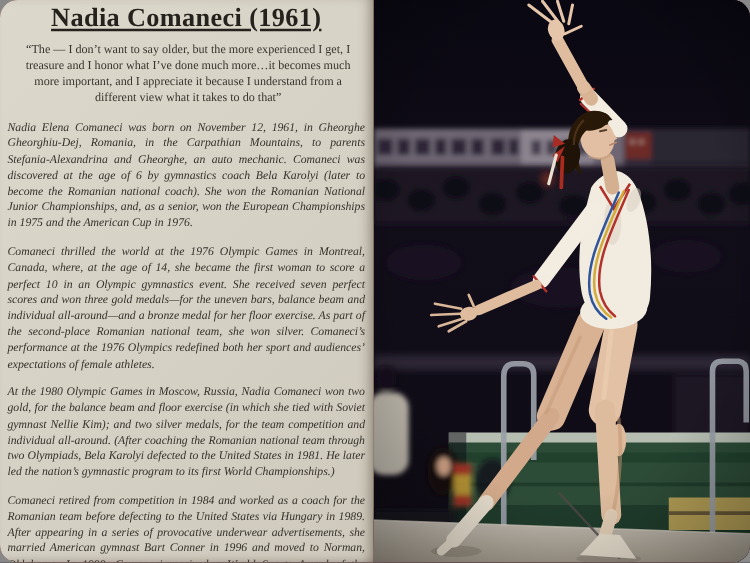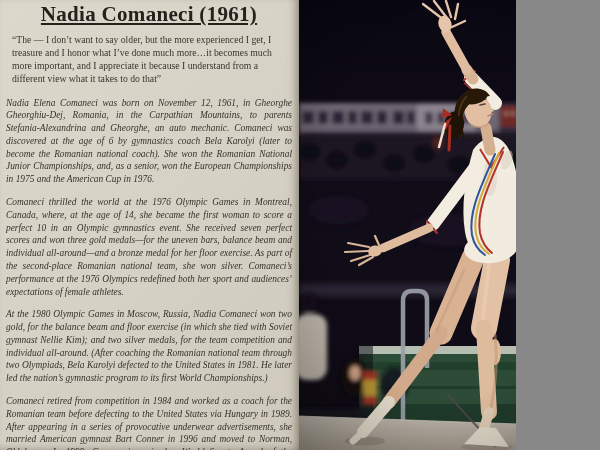--- a/index.html
+++ b/index.html
@@ -1,34 +1,34 @@
 <!DOCTYPE html>
 <html><head>
 <meta charset="utf-8">
 <style>
   * { margin:0; padding:0; box-sizing:border-box; }
   html,body { width:600px; height:450px; background:#888; }
   .page {
-    position:relative; width:516px; height:450px; overflow:hidden;
-    font-family:"Liberation Serif", serif; background:#7f1d1d;
+    position:relative; width:600px; height:450px; overflow:hidden;
+    font-family:"Liberation Serif", serif; background:#7f1d1d;border-radius:14px;
   }
   .text-panel {
     position:absolute; left:0; top:0; width:299px; height:450px;
     padding:2px 7px 4px 6px;
     background:linear-gradient(135deg,#ddd8cc 0%, #d6d1c5 55%, #cec9bc 100%);
     box-shadow:inset -8px 0 10px -6px rgba(70,58,42,.55),
                inset 0 -6px 8px -6px rgba(70,58,42,.35);
   }
   h1.title {
     font-size:21px; font-weight:600; text-align:center;
     text-decoration:underline; color:#25221d; letter-spacing:.3px;
     margin:0 0 7px 0;
   }
   p.quote {
-    font-size:9.7px; line-height:1.33; text-align:left;
+    font-size:9.7px; line-height:1.33; text-align:center;
     color:#3a352d; margin:0 3px 11px 6px;
   }
   .body-text p {
     font-size:9.4px; line-height:1.36; text-align:justify;
     color:#36312a; margin:0 0 10px 0;font-style:italic;
   }
   .photo-panel { position:absolute; left:299px; top:0; width:301px; height:450px; }
   .photo-panel svg { display:block; }
 </style>
 </head>

